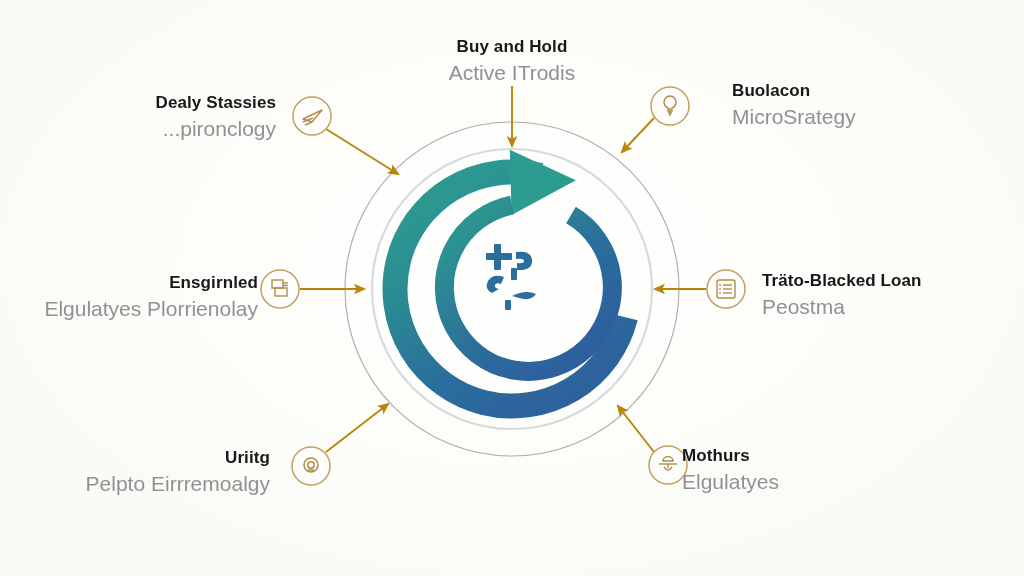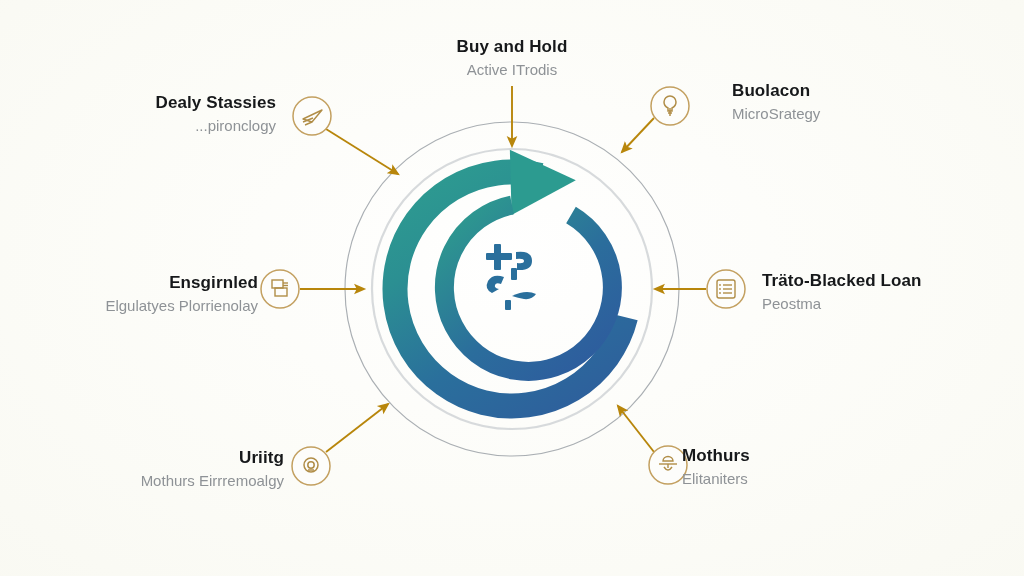--- a/index.html
+++ b/index.html
@@ -35,21 +35,21 @@
   }
   .label .title {
     font-size: 17px;
     font-weight: bold;
     color: #16181a;
     letter-spacing: 0.1px;
     white-space: nowrap;
     display: block;
   }
   .label .sub {
-    font-size: 15px;
+    font-size: 21px;
     font-weight: normal;
     color: #8e9296;
     white-space: nowrap;
     display: block;
     margin-top: 2px;
   }
   .label.align-right { text-align: right; }
   .label.align-left  { text-align: left; }
   .label.align-center{ text-align: center; }
 </style>
@@ -193,23 +193,23 @@
   <div class="label align-left" style="left:762px; top:270px; width:262px;">
     <span class="title">Träto-Blacked Loan</span>
     <span class="sub">Peostma</span>
   </div>
 
   <div class="label align-right" style="left:10px; top:272px; width:248px;">
     <span class="title">Ensgirnled</span>
     <span class="sub">Elgulatyes Plorrienolay</span>
   </div>
 
-  <div class="label align-right" style="left:60px; top:447px; width:224px;">
+  <div class="label align-right" style="left:46px; top:447px; width:224px;">
     <span class="title">Uriitg</span>
-    <span class="sub">Mothurs Eirrremoalgy</span>
+    <span class="sub">Pelpto Eirrremoalgy</span>
   </div>
 
   <div class="label align-left" style="left:682px; top:445px; width:260px;">
     <span class="title">Mothurs</span>
-    <span class="sub">Elitaniters</span>
+    <span class="sub">Elgulatyes</span>
   </div>
 
 </div>
 
 </body></html>

